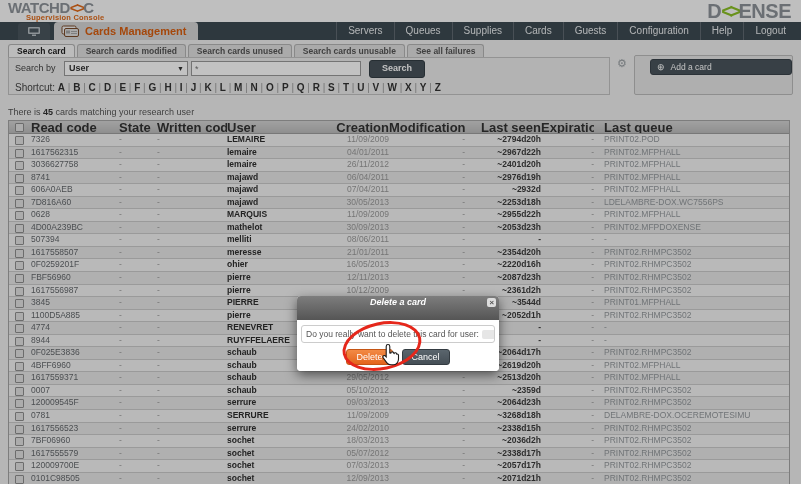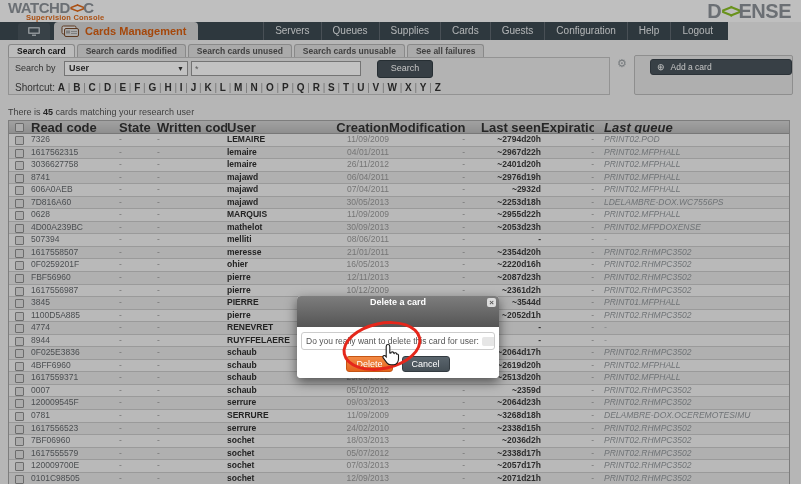--- a/index.html
+++ b/index.html
@@ -6,21 +6,21 @@
   body{width:801px;height:484px;position:relative;overflow:hidden;background:#f0f0f0;
        font-family:"Liberation Sans",sans-serif;-webkit-font-smoothing:antialiased;}
   
   .topbar{position:absolute;left:0;top:0;width:801px;height:22px;background:#fbfbfb;}
   .wd-logo{position:absolute;left:8px;top:1px;font-weight:bold;font-size:15px;color:#8d9399;letter-spacing:-0.5px;line-height:13px;}
   .wd-logo .chev{color:#e06a1a;letter-spacing:-2px;font-weight:bold;}
   .wd-sub{position:absolute;left:26px;top:13px;font-size:7.5px;font-weight:bold;color:#e06a1a;letter-spacing:0.2px;}
   .dx-logo{position:absolute;right:10px;top:0px;font-weight:bold;font-size:20px;color:#8d9399;letter-spacing:-0.5px;}
   .dx-logo .chev{color:#8bc024;letter-spacing:-3px;font-weight:bold;}
   
-  .navbar{position:absolute;left:0;top:22px;width:728px;height:18px;background:#3d4a52;}
+  .navbar{position:absolute;left:0;top:22px;width:801px;height:18px;background:#3d4a52;}
   .home-tab{position:absolute;left:18px;top:1px;width:32px;height:17px;background:#4a565e;border-radius:3px 3px 0 0;
             display:flex;align-items:center;justify-content:center;}
   .cards-tab{position:absolute;left:54px;top:0px;height:18px;background:#d6d6d6;border-radius:4px 4px 0 0;
              display:flex;align-items:center;padding:0 12px 0 6px;gap:5px;}
   .cards-tab .lbl{font-size:11px;font-weight:bold;color:#d95f10;}
   .nav-menu{position:absolute;right:4px;top:0;height:18px;display:flex;}
   .nav-item{color:#e9ecee;font-size:10px;line-height:18px;padding:0 11px;border-left:1px solid rgba(255,255,255,0.18);cursor:default;}
   
   .subtabs{position:absolute;left:8px;top:44px;display:flex;gap:2px;}
   .subtab{font-size:8.5px;font-weight:bold;color:#555;background:#e0e0e0;border:1px solid #b5b5b5;border-bottom:none;
@@ -28,21 +28,21 @@
   .subtab.active{background:#f7f7f7;color:#222;}
   
   .search-panel{position:absolute;left:8px;top:57px;width:600px;height:36px;background:#ebebeb;border:1px solid #c2c2c2;}
   .search-label{position:absolute;left:6px;top:5px;font-size:9px;color:#444;}
   .select{position:absolute;left:55px;top:3px;width:118px;height:13px;background:#fff;border:1px solid #999;
           font-size:9px;font-weight:bold;color:#333;line-height:13px;padding-left:4px;}
   .select .arr{position:absolute;right:3px;top:0;font-size:7px;color:#333;}
   .query-input{position:absolute;left:182px;top:3px;width:162px;height:11px;border:1px solid #999;font-size:9px;color:#777;
                padding:1px 3px;background:#fff;font-family:"Liberation Sans",sans-serif;}
   .search-btn{position:absolute;left:360px;top:2px;width:54px;height:16px;background:#47525a;border:1px solid #333d44;
-              border-radius:3px;color:#fff;font-size:9px;font-weight:normal;text-align:center;line-height:15px;margin-left:8px;}
+              border-radius:3px;color:#fff;font-size:9px;font-weight:bold;text-align:center;line-height:15px;}
   .shortcut-row{position:absolute;left:6px;top:24px;font-size:10px;color:#444;}
   .shortcut-row .letter{font-weight:bold;color:#333;}
   .shortcut-row .pipe{color:#999;}
   
   .gear{position:absolute;left:617px;top:57px;font-size:11px;color:#9aa0a4;}
   .tools-panel{position:absolute;left:634px;top:55px;width:157px;height:38px;background:#e7e7e7;border:1px solid #bbb;border-radius:2px;}
   .tool-btn{position:absolute;left:15px;width:134px;height:14px;background:#4a555d;border:1px solid #39424a;border-radius:3px;
             color:#fff;font-size:8.5px;display:flex;align-items:center;gap:6px;padding-left:6px;}
   .tool-btn.add{top:3px;}
   .tool-btn.reassign{top:20px;}
@@ -61,31 +61,31 @@
   .cell{overflow:hidden;white-space:nowrap;box-sizing:border-box;}
   .c-check{width:22px;}
   .c-read{width:88px;color:#63676b;}
   .c-state{width:38px;color:#9a9a9a;}
   .c-written{width:70px;color:#9a9a9a;}
   .c-user{width:104px;font-weight:bold;color:#2e2e2e;}
   .c-creation{width:58px;text-align:right;color:#9a9a9a;}
   .c-modif{width:76px;text-align:right;color:#9a9a9a;}
   .c-lastseen{width:76px;text-align:right;font-weight:bold;color:#3c3c3c;}
   .c-expiration{width:53px;text-align:right;color:#9a9a9a;}
-  .c-queue{flex:1;padding-left:10px;color:#93989c;font-style:italic;}
+  .c-queue{flex:1;padding-left:10px;color:#93989c;}
   .thead .c-read,.thead .c-state,.thead .c-written,.thead .c-user,.thead .c-queue{color:#333;}
   .thead .c-creation,.thead .c-modif,.thead .c-lastseen,.thead .c-expiration{color:#333;}
   .checkbox{display:inline-block;width:7px;height:7px;background:#e3e3e3;border:1px solid #8e8e8e;border-radius:1px;
             margin:2px 0 0 6px;vertical-align:top;}
   
   .overlay{position:absolute;left:0;top:0;width:801px;height:484px;background:rgba(0,0,0,0.24);z-index:10;}
   .dialog{position:absolute;left:297px;top:296px;width:202px;z-index:20;border-radius:4px;
           box-shadow:0 4px 12px rgba(0,0,0,0.55);background:#fff;}
-  .dlg-title{height:31px;background:linear-gradient(#7d7d7d,#555);border-radius:4px 4px 0 0;color:#fff;
-             font-size:9px;font-weight:bold;text-align:center;line-height:13px;position:relative;}
+  .dlg-title{height:24px;background:linear-gradient(#7d7d7d,#555);border-radius:4px 4px 0 0;color:#fff;
+             font-size:9px;font-weight:bold;text-align:center;line-height:13px;position:relative;font-style:italic;}
   .dlg-close{position:absolute;right:3px;top:2px;width:9px;height:9px;background:#ddd;border-radius:2px;color:#555;
              font-size:8px;line-height:9px;text-align:center;font-weight:bold;}
   .dlg-body{padding:5px 4px 6px 4px;border-radius:0 0 4px 4px;background:#fff;}
   .dlg-msgbox{border:1px solid #ccc;border-radius:3px;background:#fff;padding:3px 4px;font-size:8.5px;color:#555;
               white-space:nowrap;overflow:hidden;}
   .redacted{display:inline-block;width:48px;height:9px;background:#e6e6e6;border-radius:2px;vertical-align:middle;margin-left:3px;}
   .dlg-btns{margin-top:6px;display:flex;justify-content:center;gap:9px;}
   .btn-delete{background:linear-gradient(#f28a45,#e4641c);border:1px solid #c55514;border-radius:3px;color:#fff;
               font-size:9px;padding:2px 9px;}
   .btn-cancel{background:linear-gradient(#5a656d,#454f56);border:1px solid #333b41;border-radius:3px;color:#fff;

